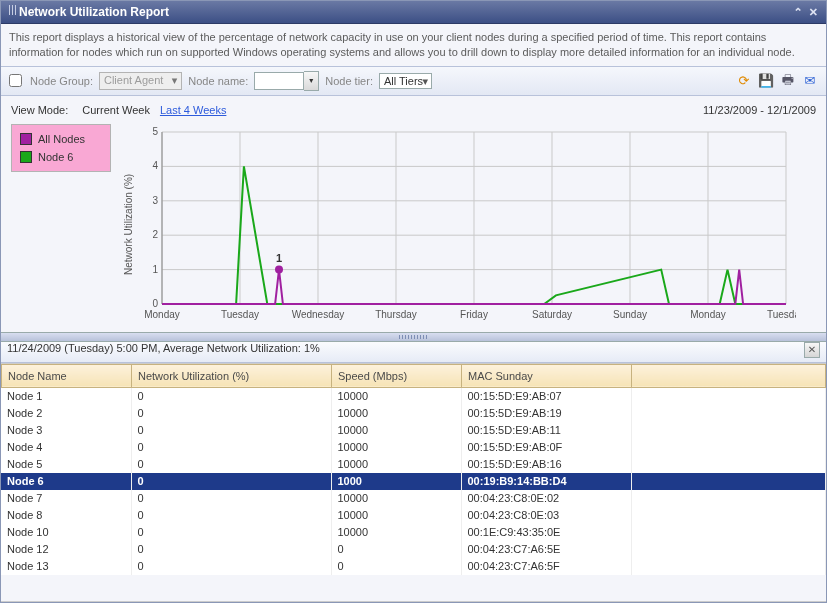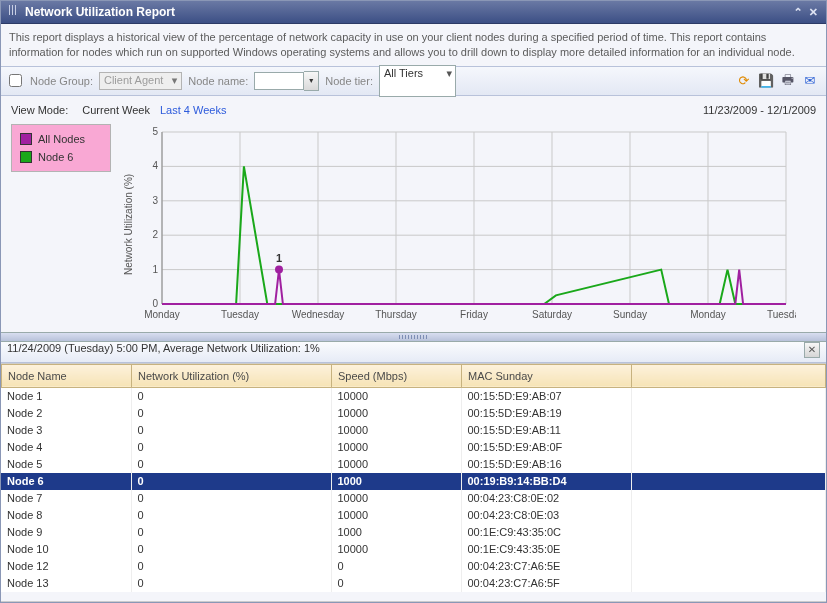--- a/index.html
+++ b/index.html
@@ -1,36 +1,36 @@
 <!DOCTYPE html>
 <html><head>
 <meta charset="utf-8">
 <style>
   html,body{margin:0;padding:0;font-family:Arial,Helvetica,sans-serif;font-size:11px;color:#333;background:#fff}
   .window{width:827px;height:603px;border:1px solid #8a97b6;box-sizing:border-box;display:flex;flex-direction:column;background:#f4f5fa}
   .titlebar{height:22px;background:linear-gradient(#6a79a4,#3c4f85);color:#fff;font-weight:bold;font-size:12px;display:flex;align-items:center;padding:0 8px;justify-content:space-between;border-bottom:1px solid #2c3a66}
-  .titlebar-left{display:flex;align-items:flex-start;gap:8px}
+  .titlebar-left{display:flex;align-items:flex-start;gap:2px}
   .grip{display:inline-block;width:8px;height:10px;background:repeating-linear-gradient(90deg,#c7cee4 0 1px,transparent 1px 3px)}
   .titlebar-right{display:flex;gap:6px}
   .titlebar-right span{cursor:pointer;color:#dfe4f3;font-size:11px}
   .desc{padding:6px 8px;color:#5b5b5b;background:#f4f5fa;line-height:1.35}
   .filterbar{height:28px;border-top:1px solid #b8c2da;border-bottom:1px solid #b8c2da;background:linear-gradient(#f5f7fc,#e3e8f4);display:flex;align-items:center;padding:0 8px;gap:6px;color:#868686}
   .filterbar input[type=checkbox]{margin:0 2px 0 0}
   .select-disabled{background:#eee;color:#9c9c9c;border:1px solid #b3b3b3;padding:1px 18px 1px 4px;height:18px;box-sizing:border-box;position:relative}
   .select-disabled::after{content:"▾";position:absolute;right:4px;top:1px;color:#777}
   .text-input{width:50px;height:18px;border:1px solid #9aa;background:#fff;box-sizing:border-box}
   .combo{display:flex;align-items:center}
   .combo-btn{width:14px;height:18px;border:1px solid #9aa;border-left:none;background:linear-gradient(#f7f7f7,#d9d9d9);display:flex;align-items:center;justify-content:center;font-size:8px;color:#333}
-  .select{background:#fff;border:1px solid #9aa;padding:1px 32px 1px 4px;height:32px;box-sizing:border-box;position:relative;color:#333}
+  .select{background:#fff;border:1px solid #9aa;padding:1px 8px 1px 4px;height:16px;box-sizing:border-box;position:relative;color:#333}
   .select::after{content:"▾";position:absolute;right:3px;top:1px;color:#555}
   .spacer{flex:1}
   .iconrow{display:flex;gap:6px;align-items:center}
   .icn{width:16px;height:16px;display:flex;align-items:center;justify-content:center;font-size:13px;cursor:pointer}
   .viewrow{display:flex;align-items:center;padding:8px 10px;color:#333}
-  .viewrow .link{color:#2d5bdc;cursor:pointer}
+  .viewrow .link{color:#2d5bdc;text-decoration:underline;cursor:pointer}
   .chartwrap{display:flex;padding:0 10px 8px 10px;gap:10px}
   .legend{width:100px;border:1px solid #b3b3b3;background:#f9a8d4;padding:8px;box-sizing:border-box;height:48px}
   .lg-item{display:flex;align-items:center;gap:6px;margin-bottom:6px;color:#333}
   .sw{width:10px;height:10px;border:1px solid #333}
   .chartzone{flex:1;position:relative;display:flex}
   .ylabel{writing-mode:vertical-rl;transform:rotate(180deg);text-align:center;font-size:10px;color:#555;padding:0 2px}
   .plot{flex:1;position:relative}
   .plot svg{display:block}
   .splitter{height:8px;background:linear-gradient(#d8def0,#b8c2da);border-top:1px solid #9aa;border-bottom:1px solid #9aa;position:relative}
   .splitter::after{content:"";position:absolute;left:50%;top:2px;width:30px;height:4px;transform:translateX(-50%);background:repeating-linear-gradient(90deg,#7d8db4 0 1px,transparent 1px 3px)}
@@ -239,27 +239,20 @@
               <td></td>
             </tr>
             <tr>
               <td>Node 8</td>
               <td>0</td>
               <td>10000</td>
               <td>00:04:23:C8:0E:03</td>
               <td></td>
             </tr>
             <tr>
-              <td>Node 9</td>
-              <td>0</td>
-              <td>1000</td>
-              <td>00:1E:C9:43:35:0C</td>
-              <td></td>
-            </tr>
-            <tr>
               <td>Node 10</td>
               <td>0</td>
               <td>10000</td>
               <td>00:1E:C9:43:35:0E</td>
               <td></td>
             </tr>
             <tr>
               <td>Node 12</td>
               <td>0</td>
               <td>0</td>

